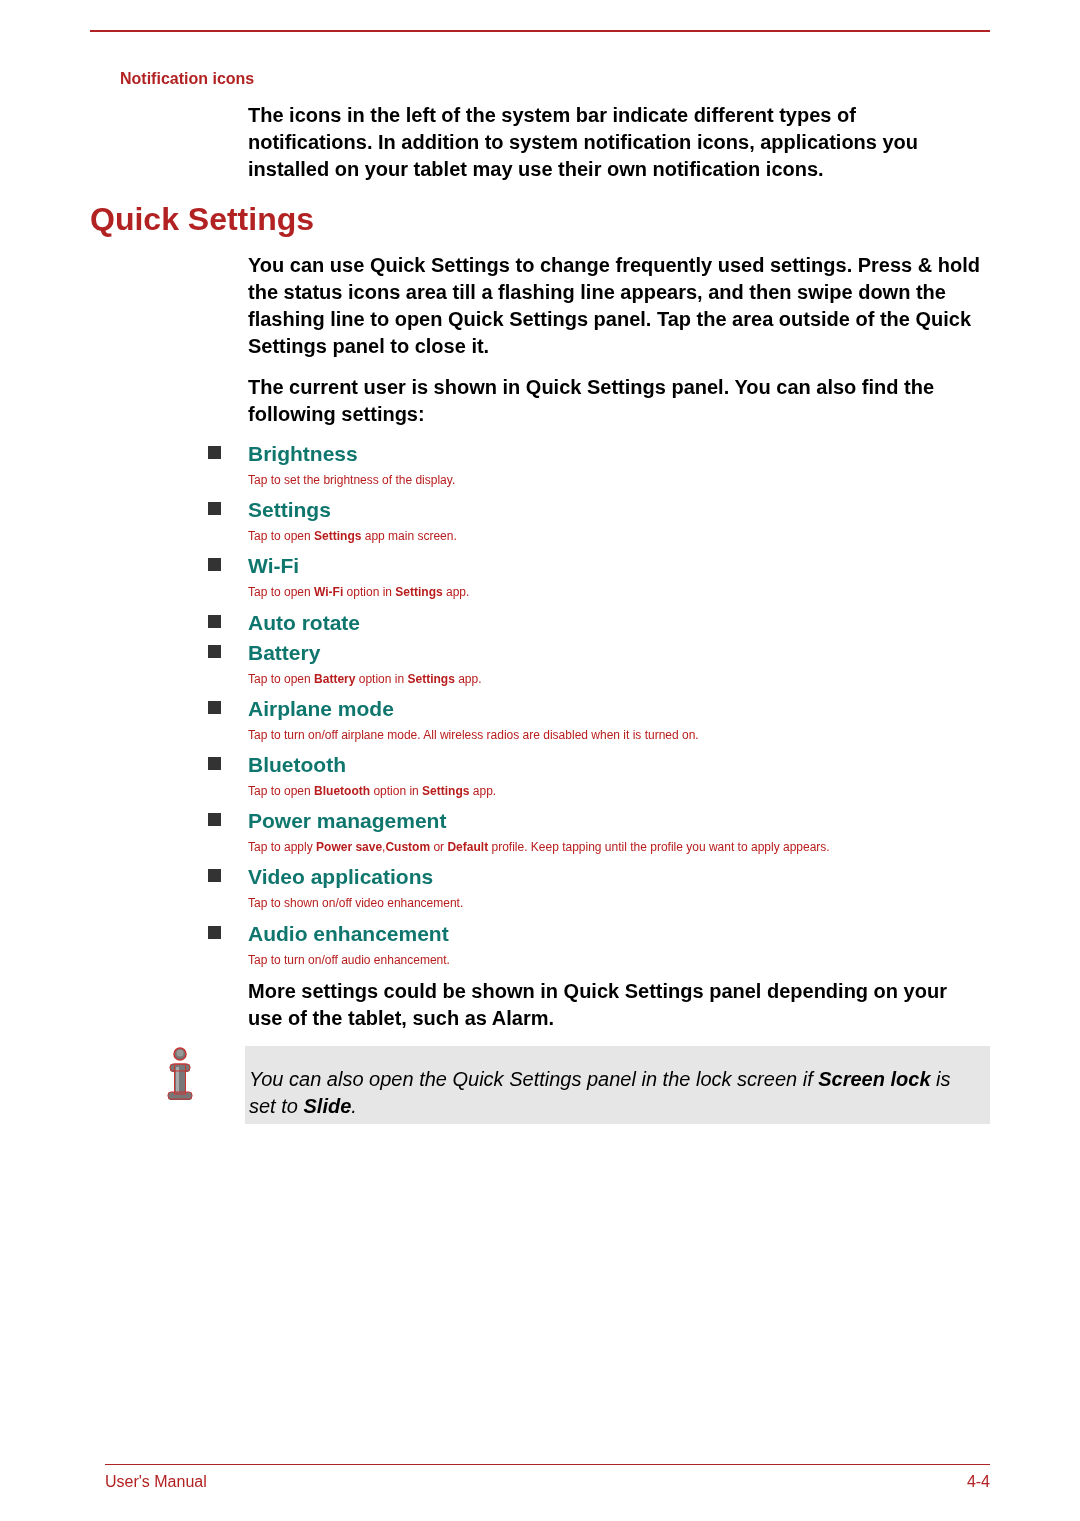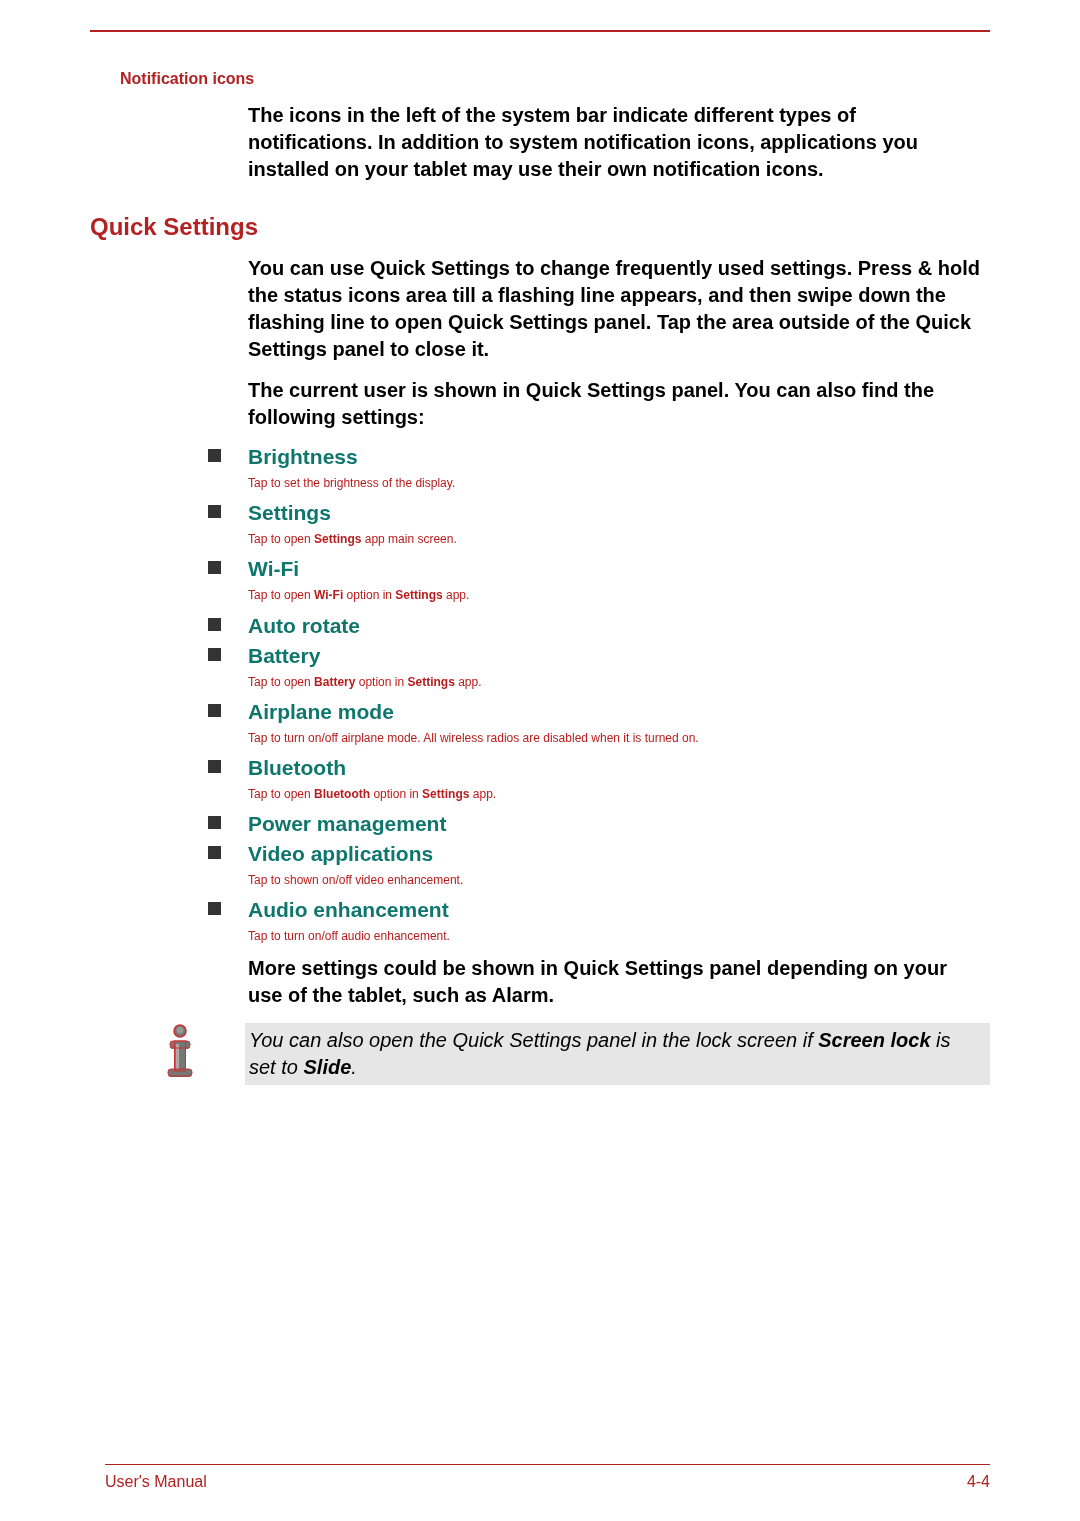--- a/index.html
+++ b/index.html
@@ -24,22 +24,22 @@
     .section-subtitle {
       color: #b22222;
       font-weight: bold;
       font-size: 16px;
       margin-bottom: 14px;
       margin-left: 30px;
     }
     .section-title {
       color: #b22222;
       font-weight: 900;
-      font-size: 24px;
-      margin-top: 30px;
+      font-size: 32px;
+      margin-top: 18px;
       margin-bottom: 14px;
     }
     .body-indent {
       margin-left: 158px;
       margin-right: 10px;
     }
     .para {
       font-size: 20px;
       color: #000;
       line-height: 1.35;
@@ -82,21 +82,21 @@
       margin-right: 45px;
       flex-shrink: 0;
     }
     .info-icon svg { width: 100%; height: 100%; }
     .note-text {
       background: #e6e6e6;
       font-style: italic;
       font-size: 20px;
       color: #000;
       line-height: 1.35;
-      padding: 4px 8px 4px 4px;
+      padding: 20px 8px 4px 4px;
       flex: 1;
     }
     .footer {
       position: absolute;
       bottom: 0;
       left: 15px;
       right: 0;
     }
     .rule-bottom {
       border-top: 1px solid #b22222;
@@ -158,20 +158,21 @@
           <div class="item-desc"><span>Tap to turn on/off airplane mode. All wireless radios are disabled when it is turned on.</span></div>
         </div>
         <div class="list-item">
           <div class="bullet"></div>
           <div class="item-title">Bluetooth</div>
           <div class="item-desc"><span>Tap to open </span><span class="bold">Bluetooth</span><span> option in </span><span class="bold">Settings</span><span> app.</span></div>
         </div>
         <div class="list-item">
           <div class="bullet"></div>
           <div class="item-title">Power management</div>
+          <div class="item-desc"><span>Tap to apply </span><span class="bold">Power save</span><span>,</span><span class="bold">Custom</span><span> or </span><span class="bold">Default</span><span> profile. Keep tapping until the profile you want to apply appears.</span></div>
         </div>
         <div class="list-item">
           <div class="bullet"></div>
           <div class="item-title">Video applications</div>
           <div class="item-desc"><span>Tap to shown on/off video enhancement.</span></div>
         </div>
         <div class="list-item">
           <div class="bullet"></div>
           <div class="item-title">Audio enhancement</div>
           <div class="item-desc"><span>Tap to turn on/off audio enhancement.</span></div>

